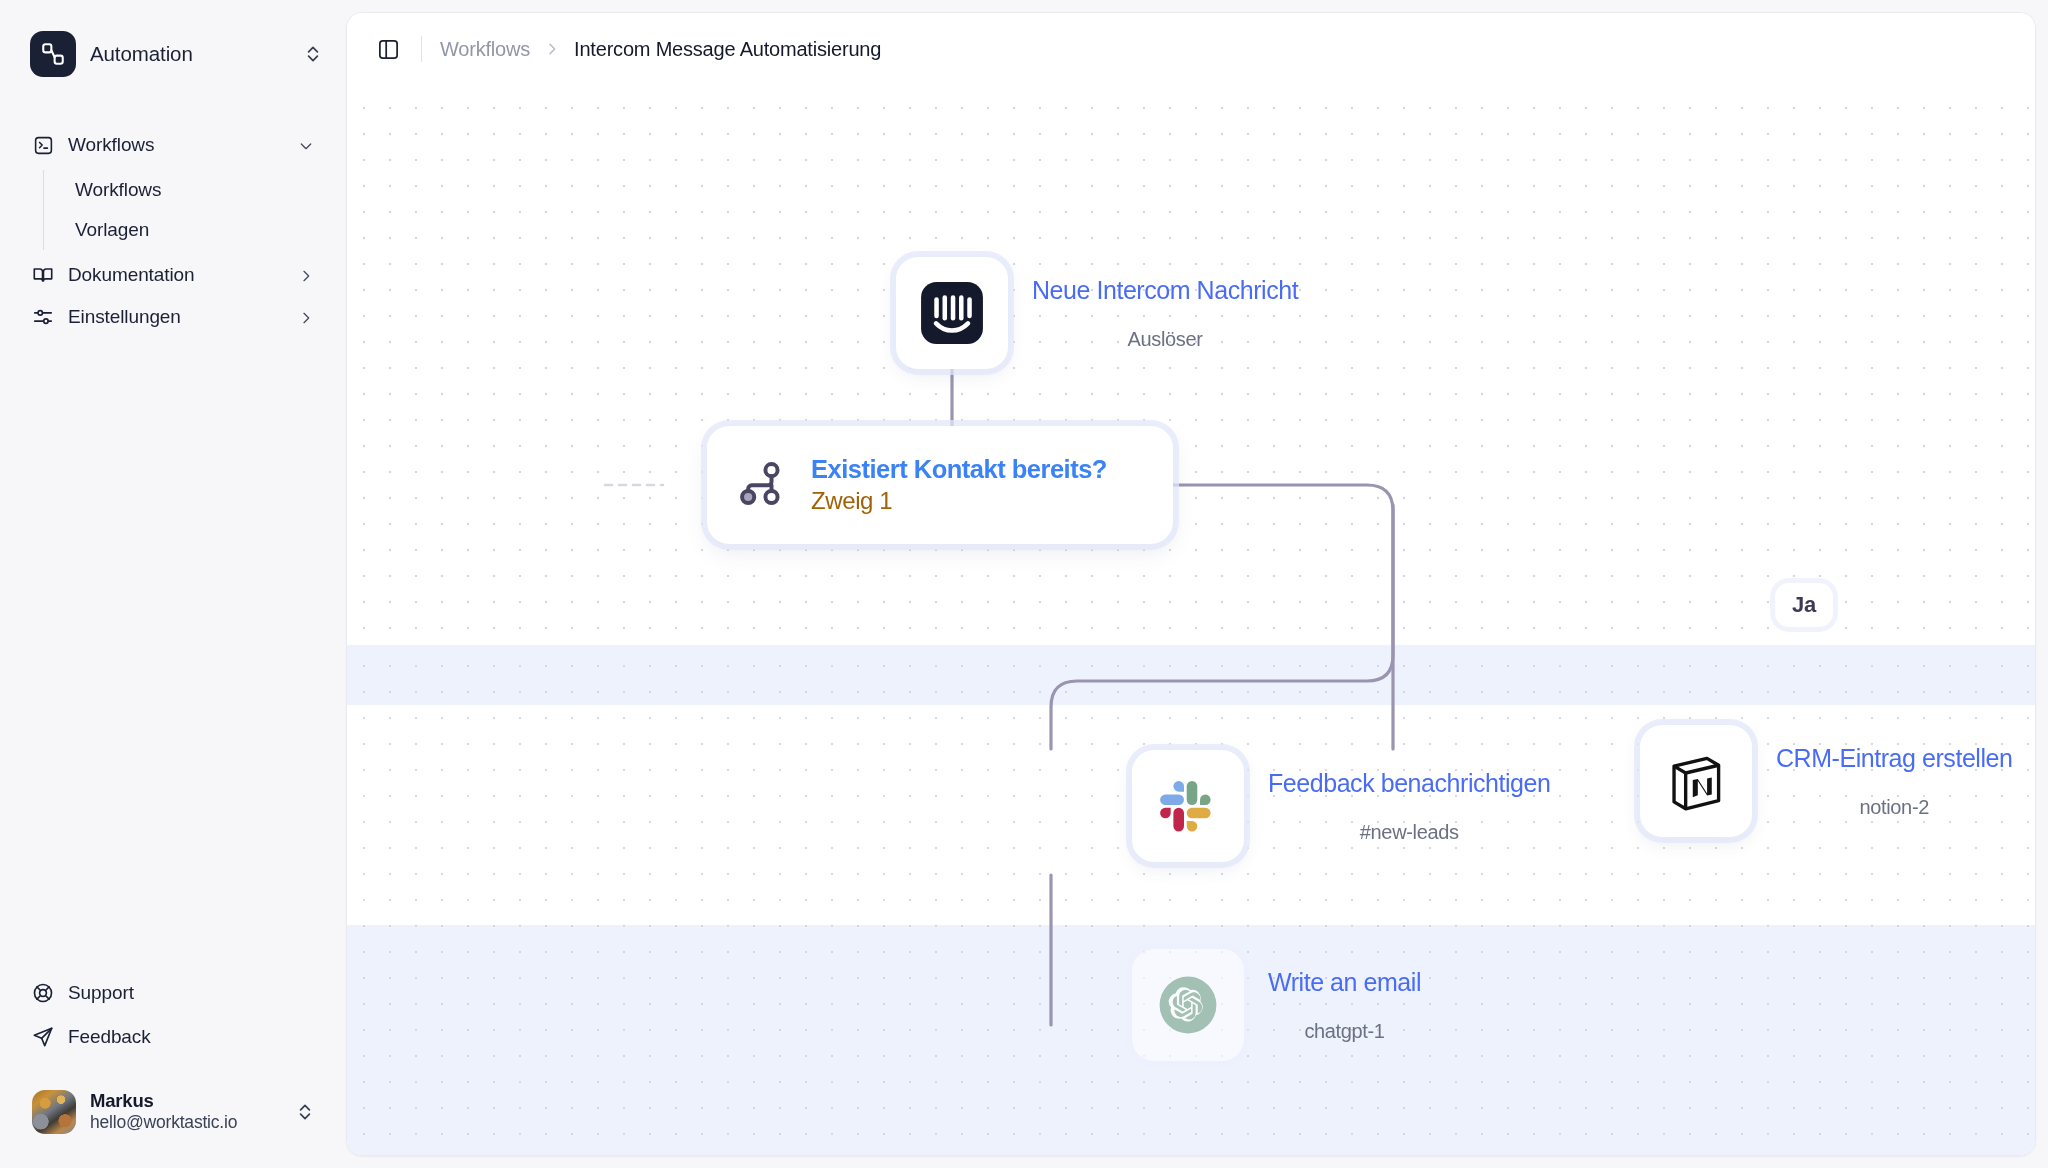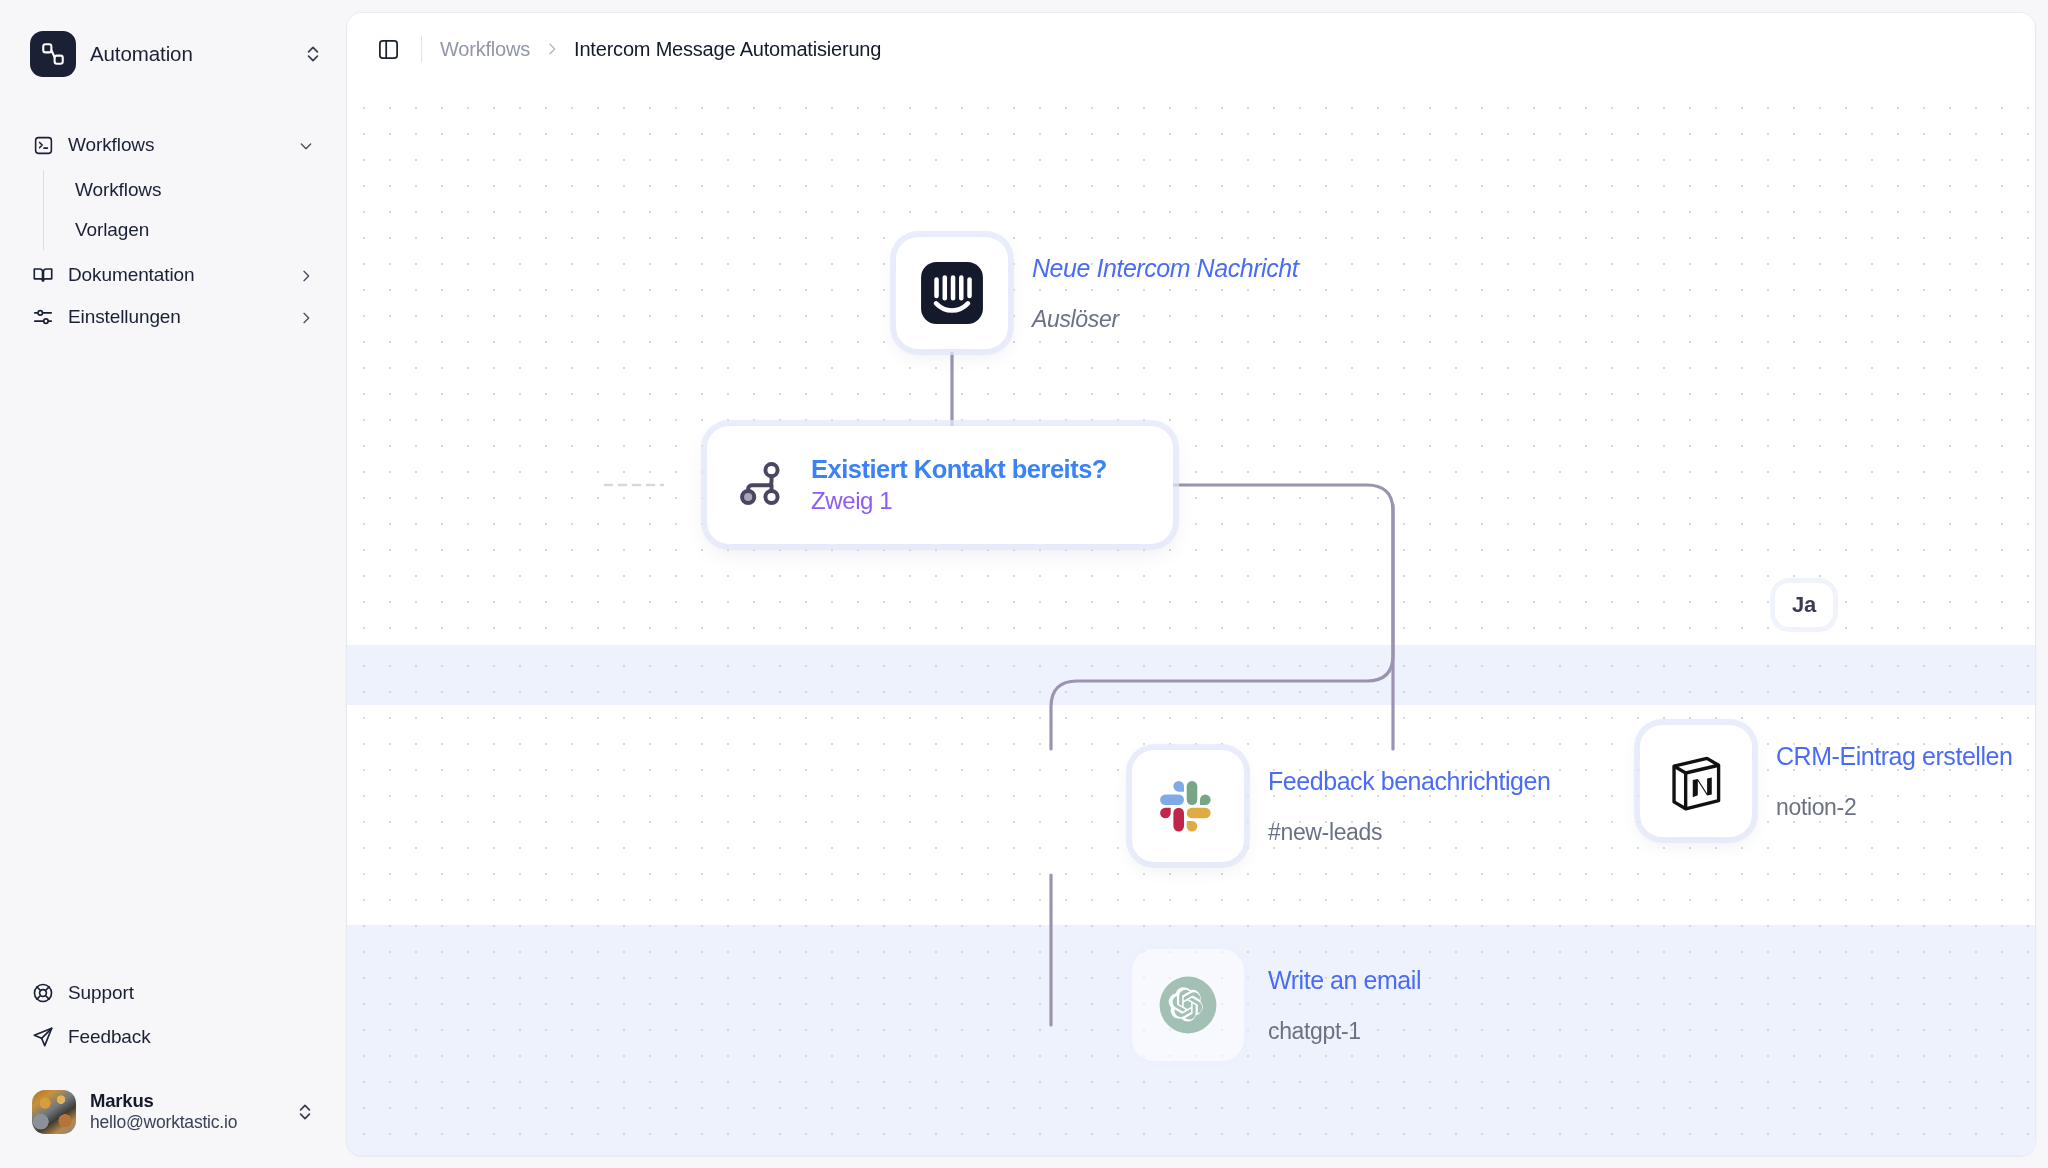--- a/index.html
+++ b/index.html
@@ -202,42 +202,43 @@
   }
   .node-text { margin-left: 24px; line-height: 1.22; white-space: nowrap; }
   .node-title {
     font-size: 25px;
     font-weight: 500;
     color: #4a6cf5;
     letter-spacing: -0.45px;
     cursor: pointer;
   }
   .node-sub {
-    font-size: 23px;
+    font-size: 20px;
     color: #6b7184;
     letter-spacing: -0.35px;
     margin-top: 21px;
+    text-align: center;
   }
 
   
   .branch-card {
     position: absolute;
     width: 466px; height: 118px;
     background: #ffffff;
     border-radius: 22px;
     display: flex; align-items: center;
     padding: 0 26px;
     gap: 22px;
     box-shadow: 0 0 0 6px rgba(226,231,250,.72), 0 8px 22px rgba(60,70,130,.10);
     cursor: pointer;
     z-index: 4;
   }
   .branch-text { line-height: 1.2; }
   .branch-title { font-size: 25.5px; font-weight: 700; color: #3b82f6; letter-spacing: -0.5px; }
-  .branch-sub { font-size: 24px; color: #8b5cf6; letter-spacing: -0.4px; margin-top: 2px; }
+  .branch-sub { font-size: 24px; color: #a16207; letter-spacing: -0.4px; margin-top: 2px; }
 
   
   .edge-pill {
     position: absolute;
     background: #ffffff;
     border-radius: 14px;
     padding: 9px 17px;
     font-size: 22px;
     font-weight: 600;
     color: #3d3a56;
@@ -415,21 +416,21 @@
           <path d="M1046 420 V 540 Q 1046 566 1046 566 V 664"></path>
 
           <path d="M704 790 V 940"></path>
         </g>
 
         <g fill="none" stroke="#d9d6e3" stroke-width="2.6" stroke-dasharray="7 7" stroke-linecap="round">
           <path d="M258 400 H 316"></path>
         </g>
       </svg>
 
-      <div class="node" style="left:549px; top:152px;font-style:italic;">
+      <div class="node" style="left:549px; top:172px;">
         <div class="icon-card">
           <svg width="66" height="66" viewBox="0 0 64 64">
             <rect x="2" y="2" width="60" height="60" rx="15" fill="#141a2c"></rect>
             <g stroke="#ffffff" stroke-width="4.4" stroke-linecap="round">
               <path d="M17 19v16"></path>
                 <path d="M25 17v20"></path>
                 <path d="M33 17v20"></path>
               <path d="M41 17v20"></path>
                 <path d="M49 19v16"></path>
             </g>

